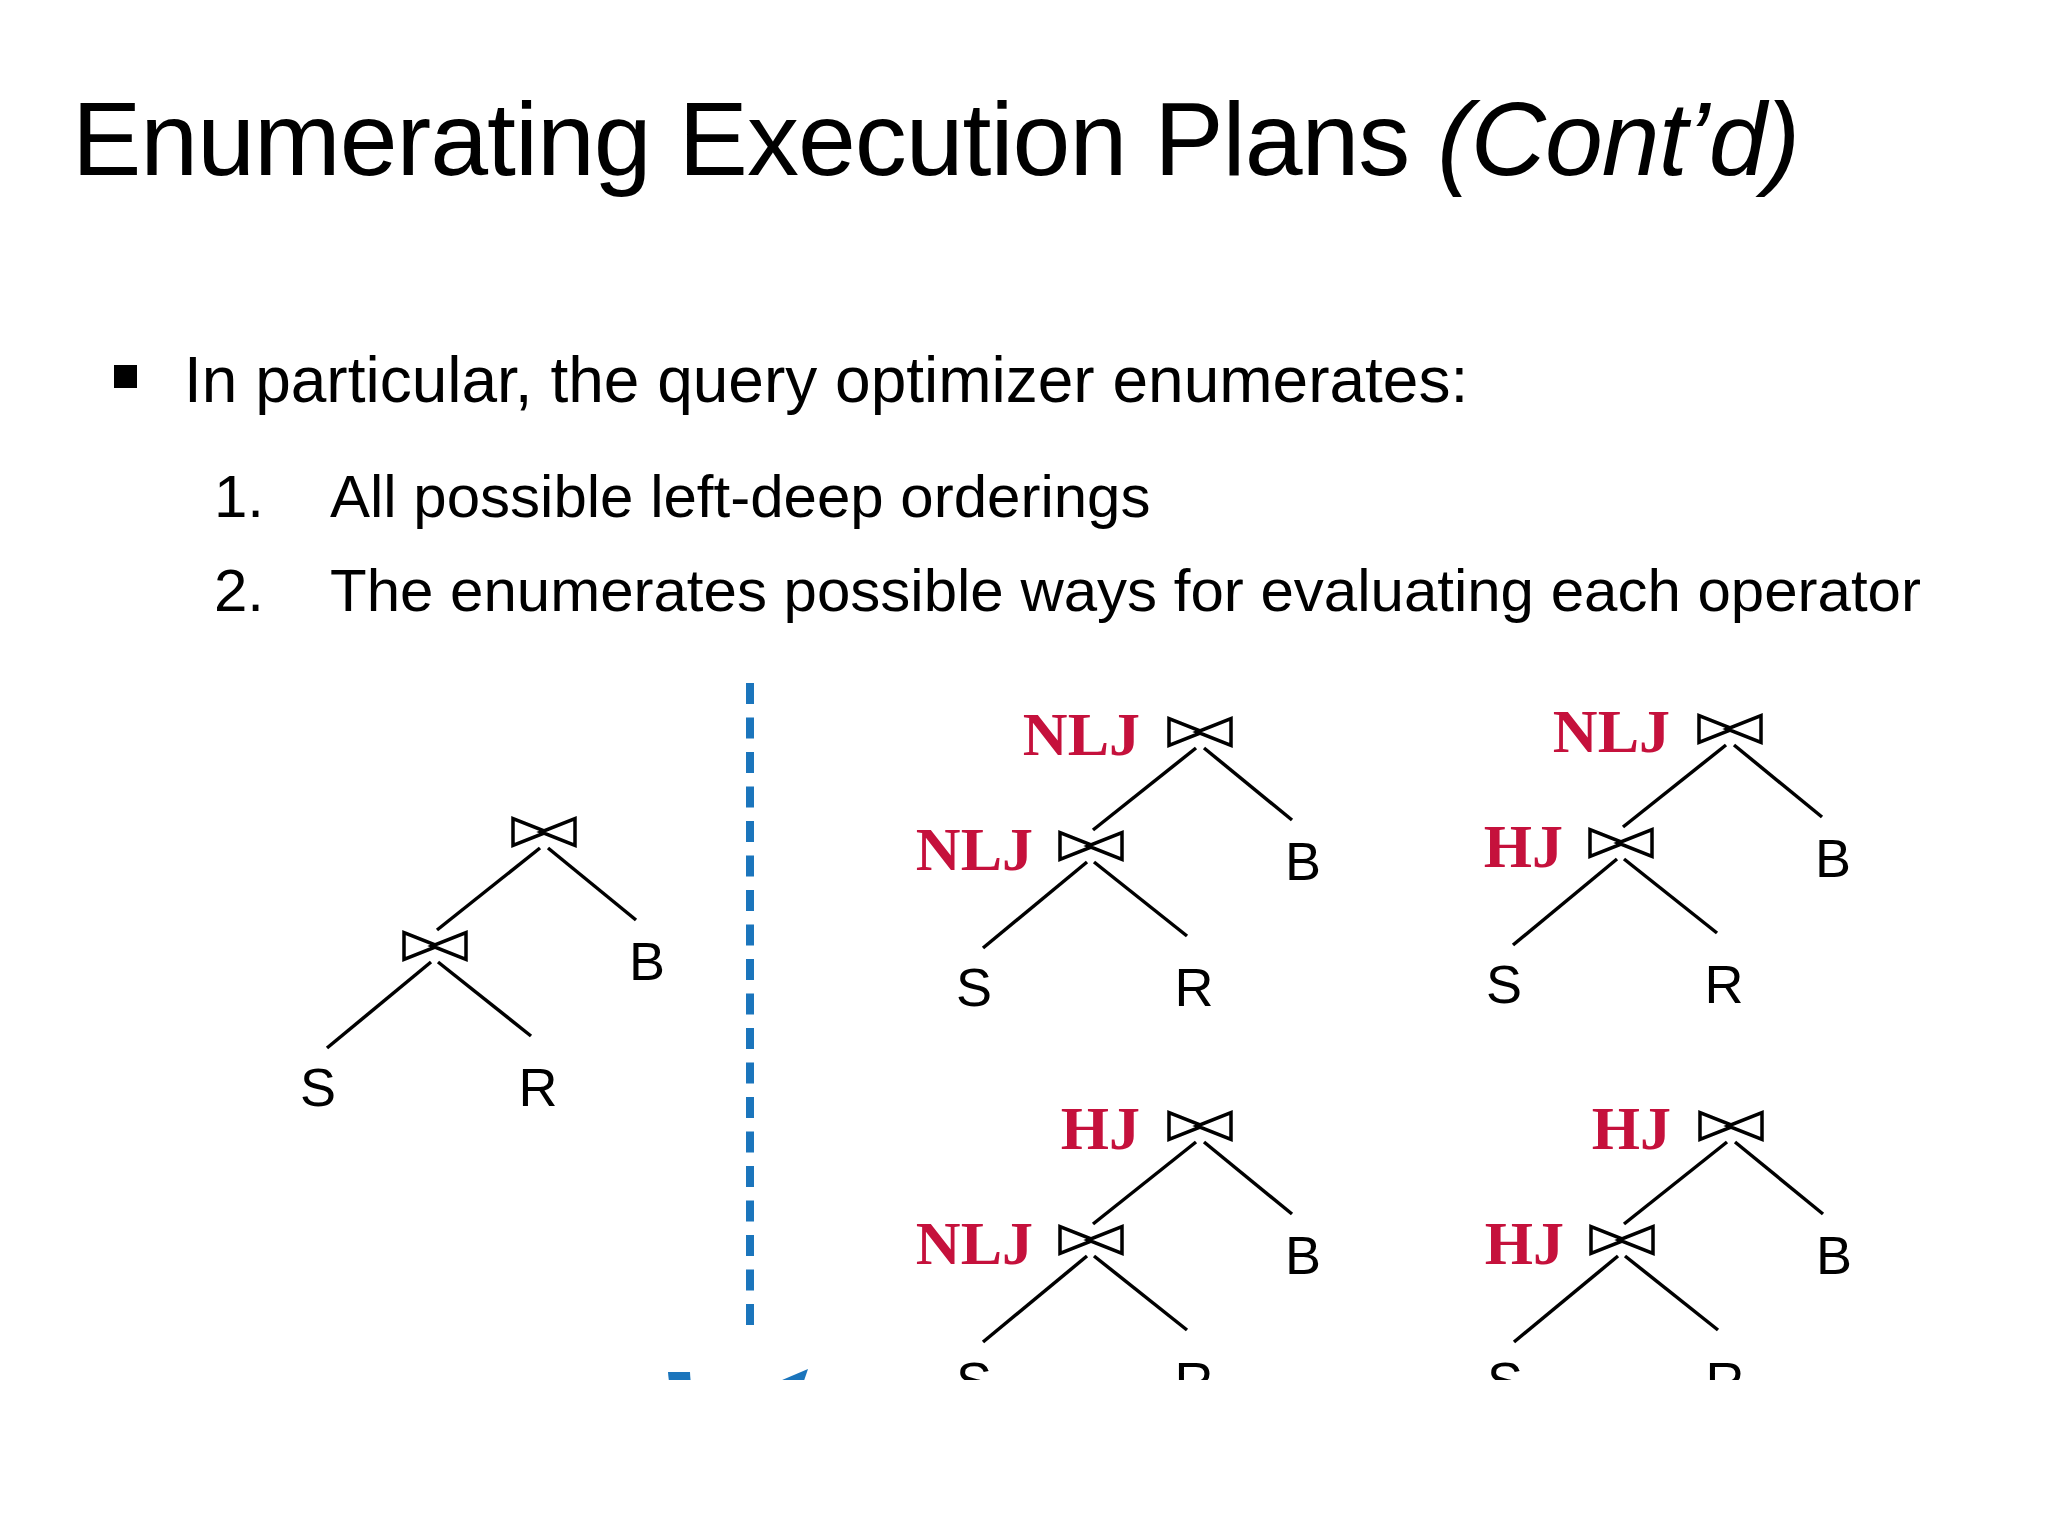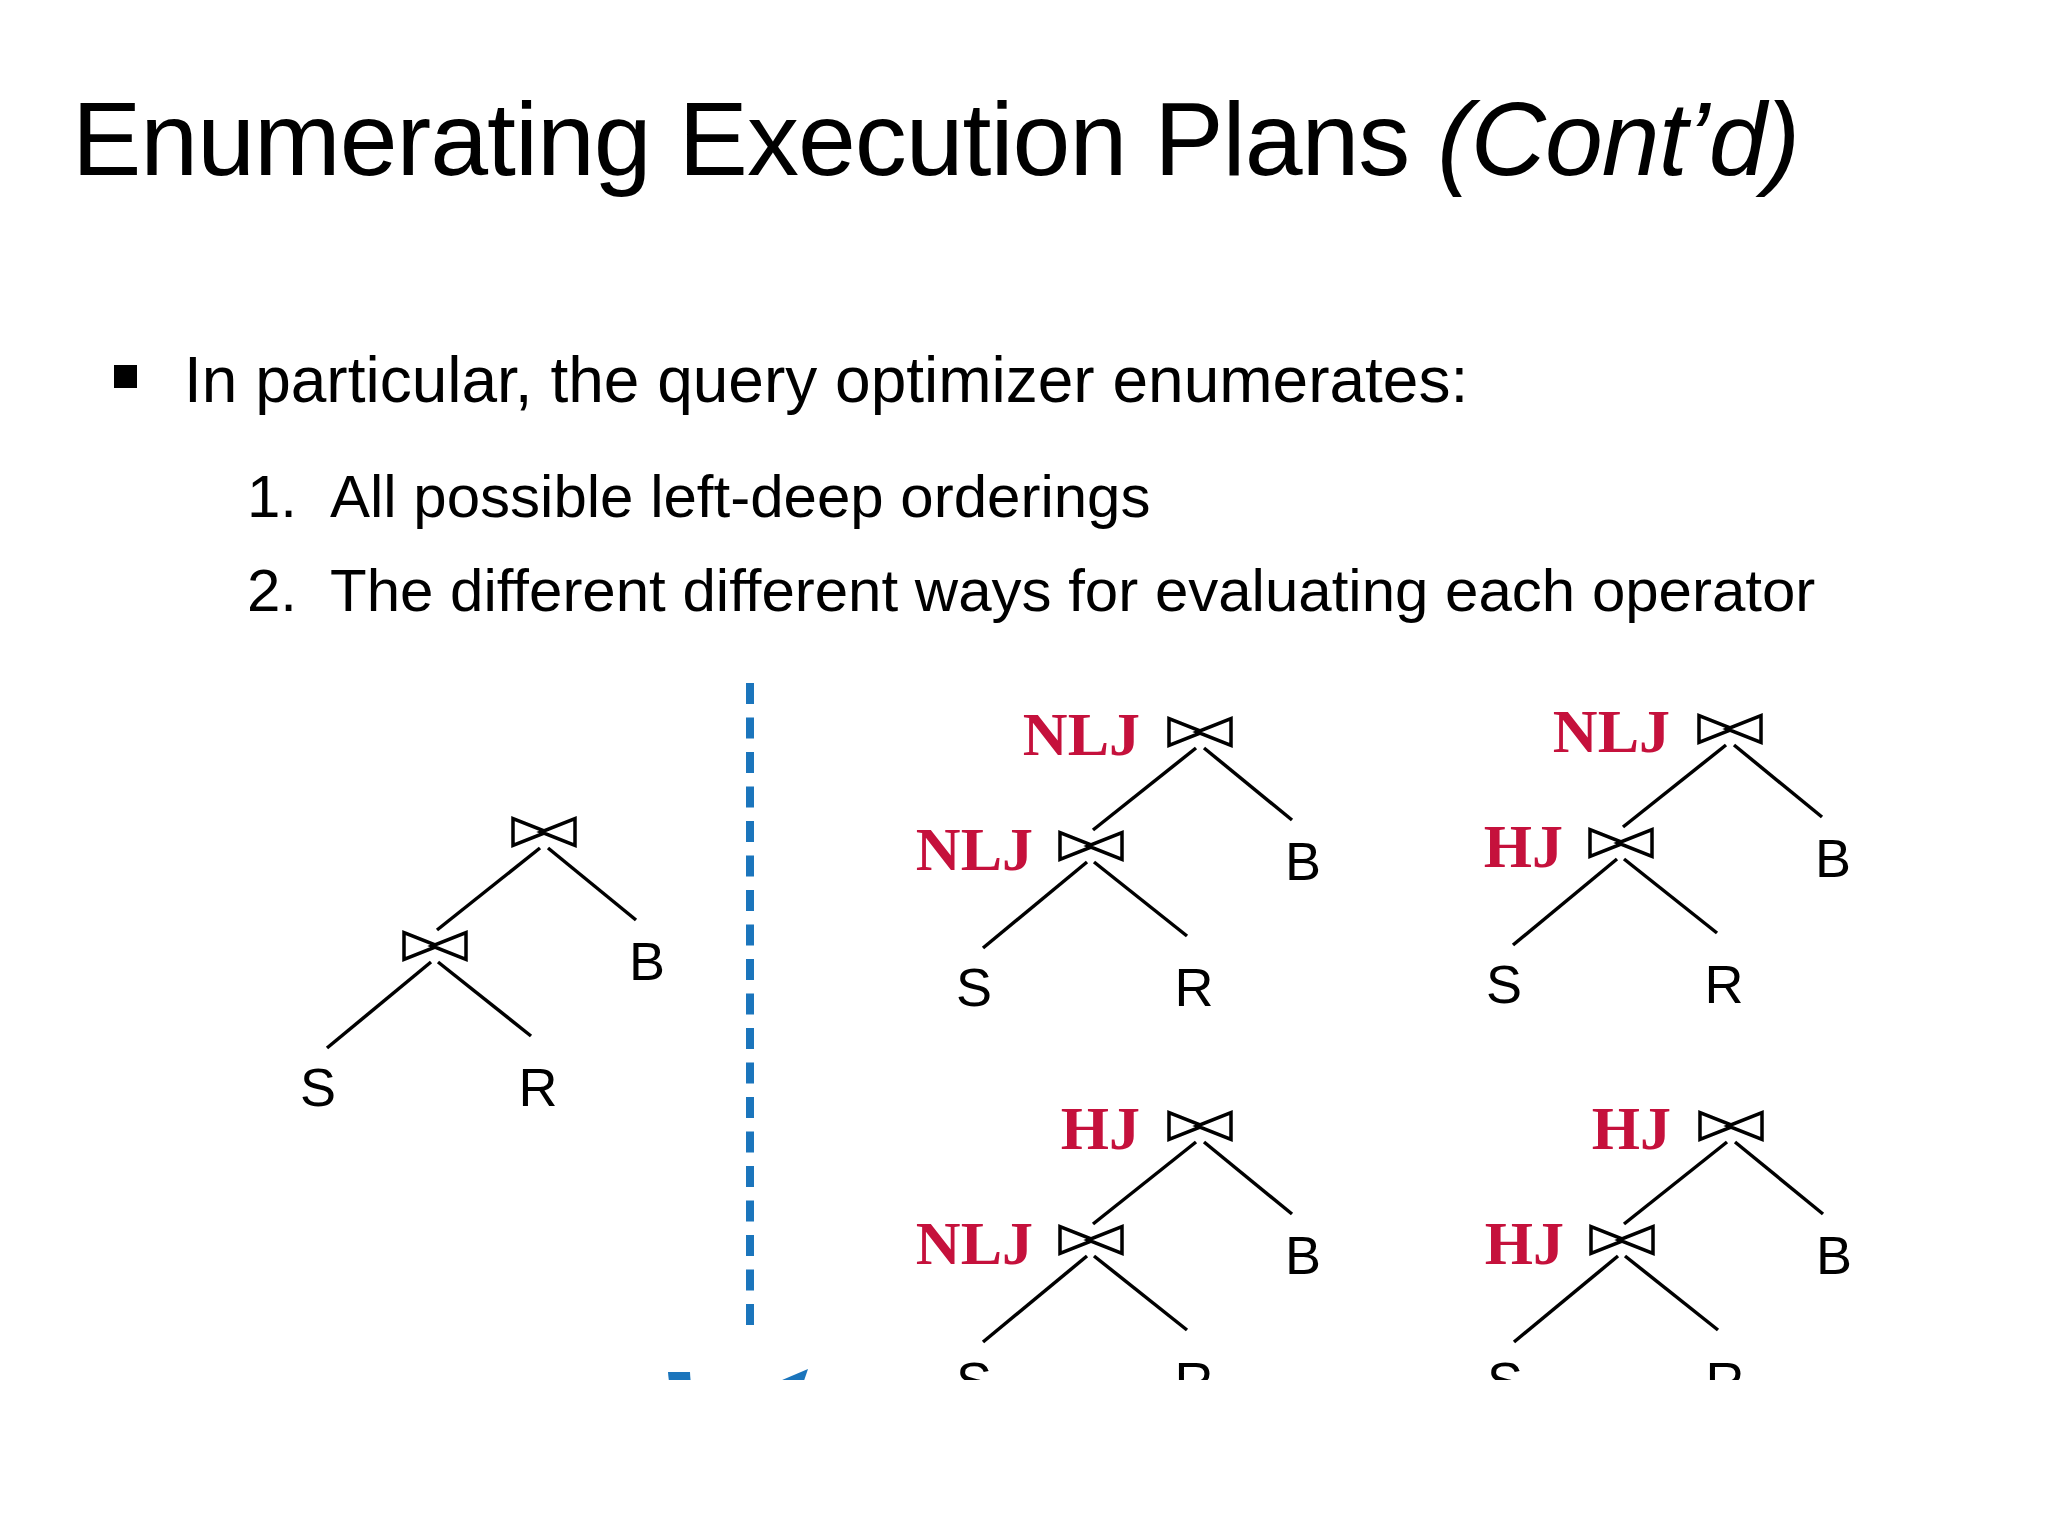--- a/index.html
+++ b/index.html
@@ -44,21 +44,20 @@
     font-size: 64px;
     line-height: 1.15;
     white-space: nowrap;
   }
   .numbered-item {
     position: absolute;
     left: 214px;
     font-size: 60px;
     line-height: 1.15;
     white-space: nowrap;
-    text-align: center;
   }
   .numbered-item .num {
     display: inline-block;
     width: 116px;
   }
   #item-1 { top: 462px; }
   #item-2 { top: 556px; }
 
   svg.tree {
     position: absolute;
@@ -116,21 +115,21 @@
 
   <div id="slide-title"><span>Enumerating Execution Plans </span><span class="cont">(Cont’d)</span></div>
 
   <div id="bullet-marker"></div>
   <div id="bullet-row">In particular, the query optimizer enumerates:</div>
 
   <div id="item-1" class="numbered-item">
     <span class="num">1.</span><span>All possible left-deep orderings</span>
   </div>
   <div id="item-2" class="numbered-item">
-    <span class="num">2.</span><span>The different different ways for evaluating each operator</span>
+    <span class="num">2.</span><span>The enumerates possible ways for evaluating each operator</span>
   </div>
 
   <svg class="tree" style="left:284px;top:800px" width="400" height="310" viewBox="0 0 400 310">
     <path class="edge" d="M256,48 L153,130"></path>
     <path class="edge" d="M264,48 L352,120"></path>
     <path class="edge" d="M147,162 L43,248"></path>
     <path class="edge" d="M154,162 L247,236"></path>
     <g>
       <polygon class="bt" points="229,18.5 229,45.5 263,32"></polygon>
       <polygon class="bt" points="291,18.5 291,45.5 257,32"></polygon>

